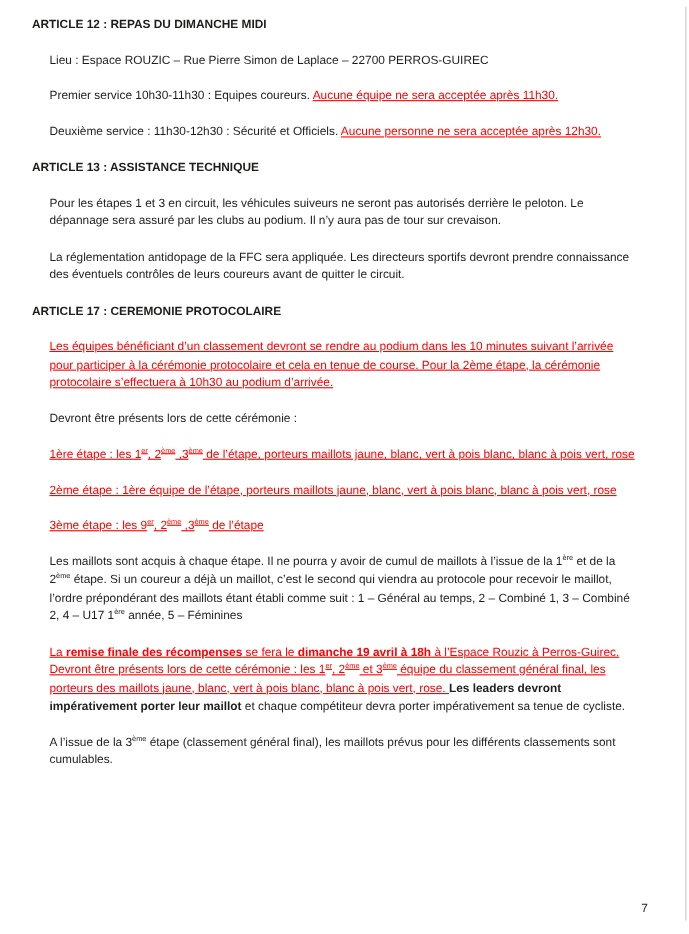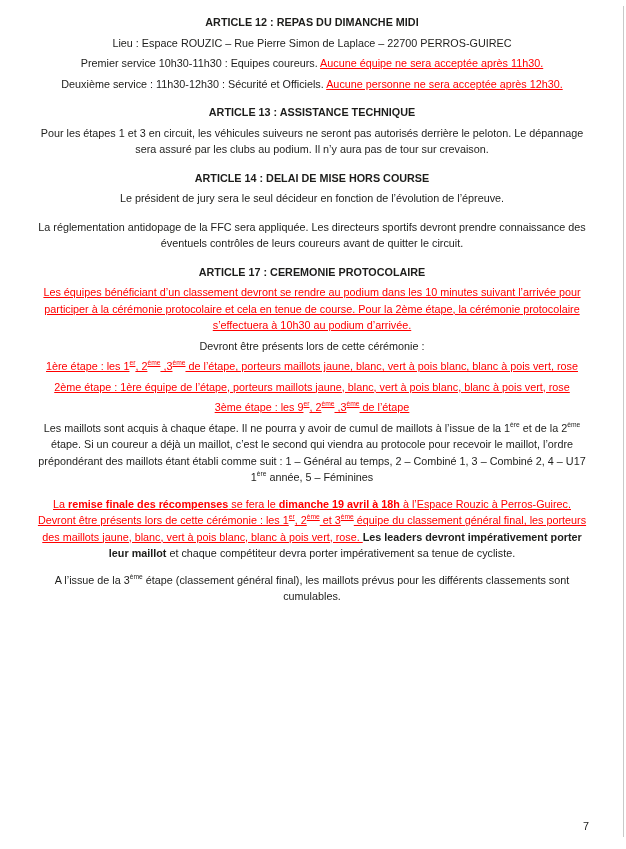--- a/index.html
+++ b/index.html
@@ -20,32 +20,31 @@
     width: 1px;
     background: #c9c9c9;
   }
   .doc-body {
     position: absolute;
     left: 29px;
     right: 31px;
     top: 14px;
     font-size: 10.8px;
     line-height: 16.5px;
-    text-align: center;
   }
   .article { margin: 0; }
   .article + .article { margin-top: 12px; }
   .article-heading {
     font-size: 10.8px;
     line-height: 16.5px;
     font-weight: bold;
     margin: 0;
     color: #1d1d1b;
   }
-  .para { margin: 4px; }
+  .para { margin: 16px; }
   .para.space-before { margin-top: 10px; }
   .red { color: #ff0000; text-decoration: underline; }
   .bold { font-weight: bold; }
   sup {
     font-size: 0.62em;
     line-height: 0;
     vertical-align: super;
   }
   .page-number {
     position: absolute;
@@ -65,24 +64,20 @@
         <h2 class="article-heading">ARTICLE 12 : REPAS DU DIMANCHE MIDI</h2>
         <p class="para"><span>Lieu : Espace ROUZIC – Rue Pierre Simon de Laplace – 22700 PERROS-GUIREC</span></p>
         <p class="para"><span>Premier service 10h30-11h30 : Equipes coureurs. </span><span class="red">Aucune équipe ne sera acceptée après 11h30.</span></p>
         <p class="para"><span>Deuxième service : 11h30-12h30 : Sécurité et Officiels. </span><span class="red">Aucune personne ne sera acceptée après 12h30.</span></p>
       </section>
       <section class="article">
         <h2 class="article-heading">ARTICLE 13 : ASSISTANCE TECHNIQUE</h2>
         <p class="para"><span>Pour les étapes 1 et 3 en circuit, les véhicules suiveurs ne seront pas autorisés derrière le peloton. Le dépannage sera assuré par les clubs au podium. Il n’y aura pas de tour sur crevaison.</span></p>
       </section>
       <section class="article">
-        <h2 class="article-heading">ARTICLE 14 : DELAI DE MISE HORS COURSE</h2>
-        <p class="para"><span>Le président de jury sera le seul décideur en fonction de l’évolution de l’épreuve.</span></p>
-      </section>
-      <section class="article">
         <p class="para"><span>La réglementation antidopage de la FFC sera appliquée. Les directeurs sportifs devront prendre connaissance des éventuels contrôles de leurs coureurs avant de quitter le circuit.</span></p>
       </section>
       <section class="article">
       </section>
       <section class="article">
         <h2 class="article-heading">ARTICLE 17 : CEREMONIE PROTOCOLAIRE</h2>
         <p class="para"><span class="red">Les équipes bénéficiant d’un classement devront se rendre au podium dans les 10 minutes suivant l’arrivée pour participer à la cérémonie protocolaire et cela en tenue de course. Pour la 2ème étape, la cérémonie protocolaire s’effectuera à 10h30 au podium d’arrivée.</span></p>
         <p class="para"><span>Devront être présents lors de cette cérémonie :</span></p>
         <p class="para"><span class="red">1ère étape : les 1</span><sup class="red">er</sup><span class="red">, 2</span><sup class="red">ème</sup><span class="red"> ,3</span><sup class="red">ème</sup><span class="red"> de l’étape, porteurs maillots jaune, blanc, vert à pois blanc, blanc à pois vert, rose</span></p>
         <p class="para"><span class="red">2ème étape : 1ère équipe de l’étape, porteurs maillots jaune, blanc, vert à pois blanc, blanc à pois vert, rose</span></p>

